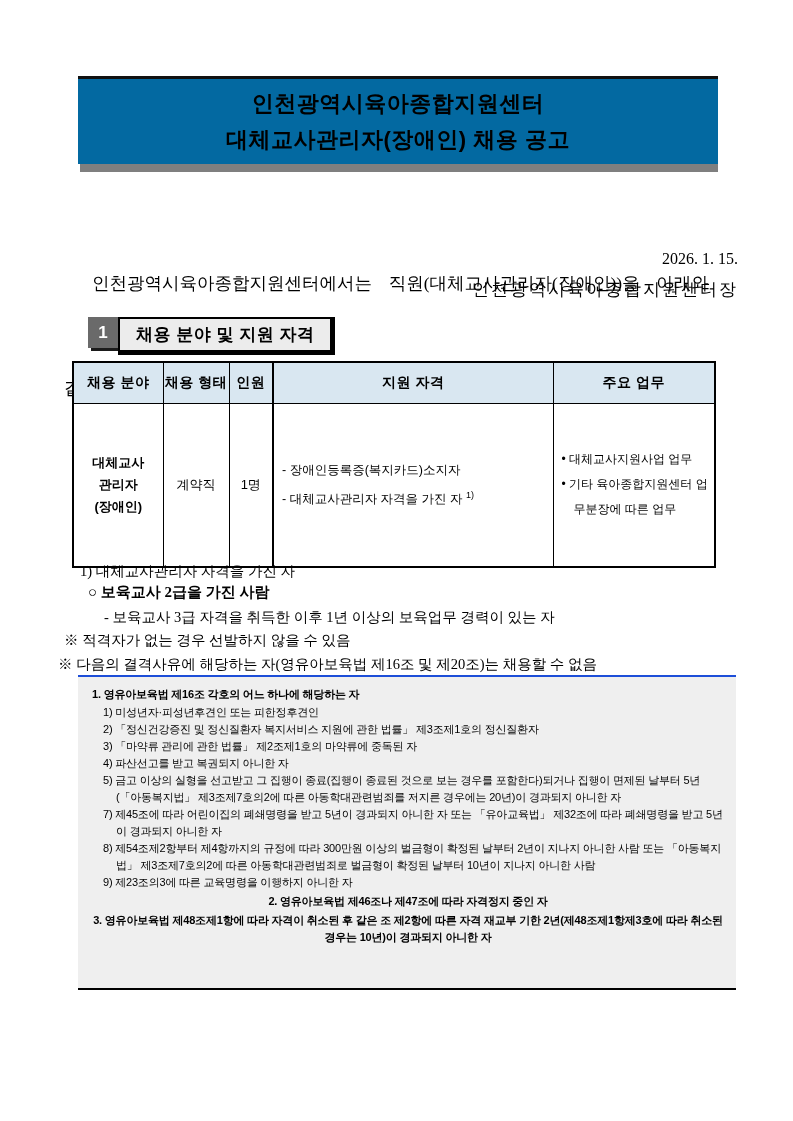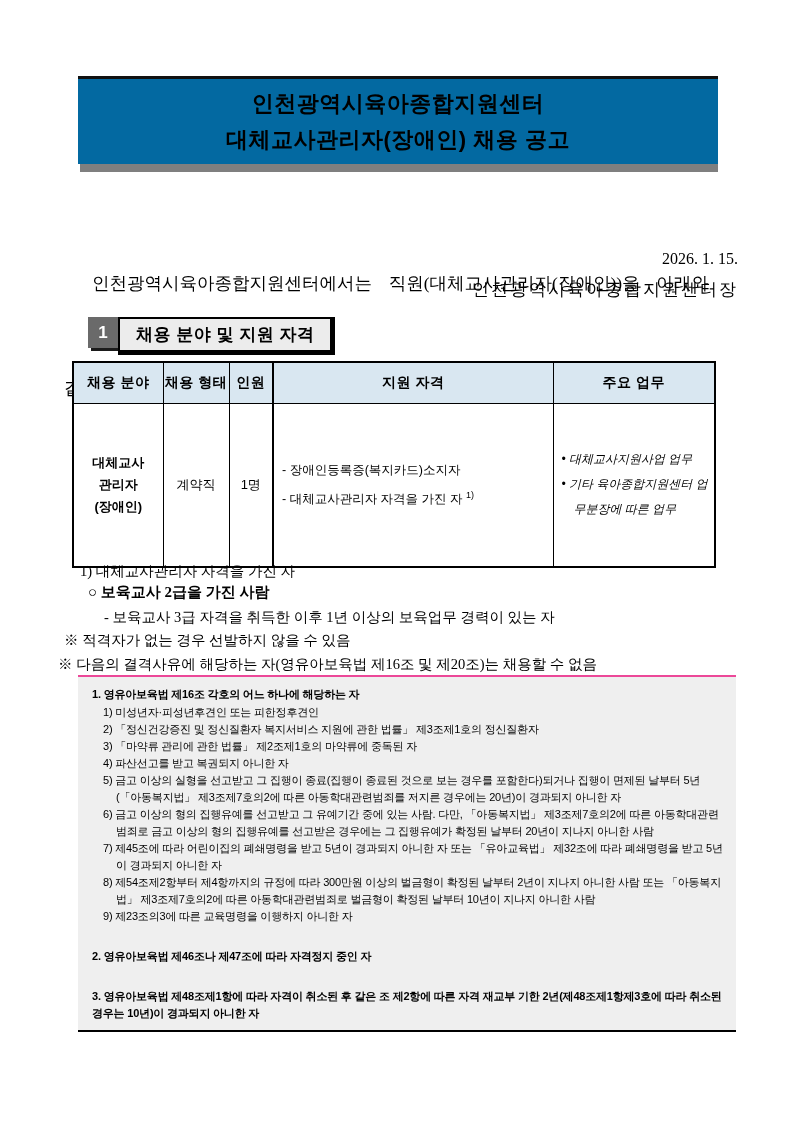--- a/index.html
+++ b/index.html
@@ -47,39 +47,39 @@
   table.recruit th, table.recruit td { border: 1px solid #000; }
   table.recruit { border: 2px solid #000; }
   table.recruit th { height: 41px; background: #d9e7f1; font-size: 14px; font-weight: bold;
     text-align: center; vertical-align: middle; letter-spacing: 0.5px; }
   table.recruit td { height: 164px; vertical-align: middle; font-size: 13px; }
   table.recruit th:nth-child(4), table.recruit td:nth-child(4) { border-left: 2px solid #000; }
   .cell-center { text-align: center; }
   .cell-field { font-weight: bold; line-height: 22px; }
   .cell-list { padding: 6px 4px 6px 8px; }
   .cell-list .li { padding-left: 12px; text-indent: -12px; line-height: 25px; font-size: 12.5px; }
-  .cell-duty .li { font-size: 12px; font-style: italic; }
+  .cell-duty .li { font-size: 12px; }
   sup.fn { font-size: 9px; vertical-align: super; }
 
   
   .note { position: absolute; font-family: "Liberation Serif", serif; font-size: 14.5px; }
   .note-1 { left: 80px; top: 562px; }
   .note-2 { left: 88px; top: 583px; font-weight: bold; font-size: 15px; }
   .note-3 { left: 104px; top: 608px; }
   .note-4 { left: 64px; top: 631px; }
   .note-5 { left: 58px; top: 655px; text-align: right; }
 
   
   .dq-box { left: 78px; top: 675px; width: 658px; min-height: 315px;
-    background: #efefef; border-top: 2px solid #ec4899; border-bottom: 2px solid #000;
+    background: #efefef; border-top: 2px solid #1d4ed8; border-bottom: 2px solid #000;
     padding: 9px 12px 8px 12px; font-size: 11px; line-height: 17px; letter-spacing: -0.2px; }
   .dq-box .main { font-weight: bold; padding-left: 2px; }
   .dq-box .main + .sub { margin-top: 1px; }
   .dq-box .sub { padding-left: 26px; text-indent: -13px; }
-  .dq-box .gap { margin-top: 23px; }
+  .dq-box .gap { margin-top: 2px; text-align: center; }
 </style>
 </head>
 <body>
 
 <div class="abs title-box">
   <div class="title-line">인천광역시육아종합지원센터</div>
   <div class="title-line">대체교사관리자(장애인)  채용  공고</div>
 </div>
 <div class="abs header-divider"></div>
 
@@ -139,19 +139,18 @@
 <div class="note note-4">※ 적격자가 없는 경우 선발하지 않을 수 있음</div>
 <div class="note note-5">※ 다음의 결격사유에 해당하는 자(영유아보육법 제16조 및 제20조)는 채용할 수 없음</div>
 
 <div class="abs dq-box">
   <div class="main">1. 영유아보육법 제16조 각호의 어느 하나에 해당하는 자</div>
   <div class="sub">1) 미성년자·피성년후견인 또는 피한정후견인</div>
   <div class="sub">2) 「정신건강증진 및 정신질환자 복지서비스 지원에 관한 법률」 제3조제1호의 정신질환자</div>
   <div class="sub">3) 「마약류 관리에 관한 법률」 제2조제1호의 마약류에 중독된 자</div>
   <div class="sub">4) 파산선고를 받고 복권되지 아니한 자</div>
   <div class="sub">5) 금고 이상의 실형을 선고받고 그 집행이 종료(집행이 종료된 것으로 보는 경우를 포함한다)되거나 집행이 면제된 날부터 5년 (「아동복지법」 제3조제7호의2에 따른 아동학대관련범죄를 저지른 경우에는 20년)이 경과되지 아니한 자</div>
-  <div class="sub">6) 금고 이상의 형의 집행유예를 선고받고 그 유예기간 중에 있는 사람. 다만, 「아동복지법」 제3조제7호의2에 따른 아동학대관련범죄로 금고 이상의 형의 집행유예를 선고받은 경우에는 그 집행유예가 확정된 날부터 20년이 지나지 아니한 사람</div>
   <div class="sub">7) 제45조에 따라 어린이집의 폐쇄명령을 받고 5년이 경과되지 아니한 자 또는 「유아교육법」 제32조에 따라 폐쇄명령을 받고 5년이 경과되지 아니한 자</div>
   <div class="sub">8) 제54조제2항부터 제4항까지의 규정에 따라 300만원 이상의 벌금형이 확정된 날부터 2년이 지나지 아니한 사람 또는 「아동복지법」 제3조제7호의2에 따른 아동학대관련범죄로 벌금형이 확정된 날부터 10년이 지나지 아니한 사람</div>
   <div class="sub">9) 제23조의3에 따른 교육명령을 이행하지 아니한 자</div>
   <div class="main gap">2. 영유아보육법 제46조나 제47조에 따라 자격정지 중인 자</div>
   <div class="main gap">3. 영유아보육법 제48조제1항에 따라 자격이 취소된 후 같은 조 제2항에 따른 자격 재교부 기한 2년(제48조제1항제3호에 따라 취소된 경우는 10년)이 경과되지 아니한 자</div>
 </div>
 
 </body></html>

